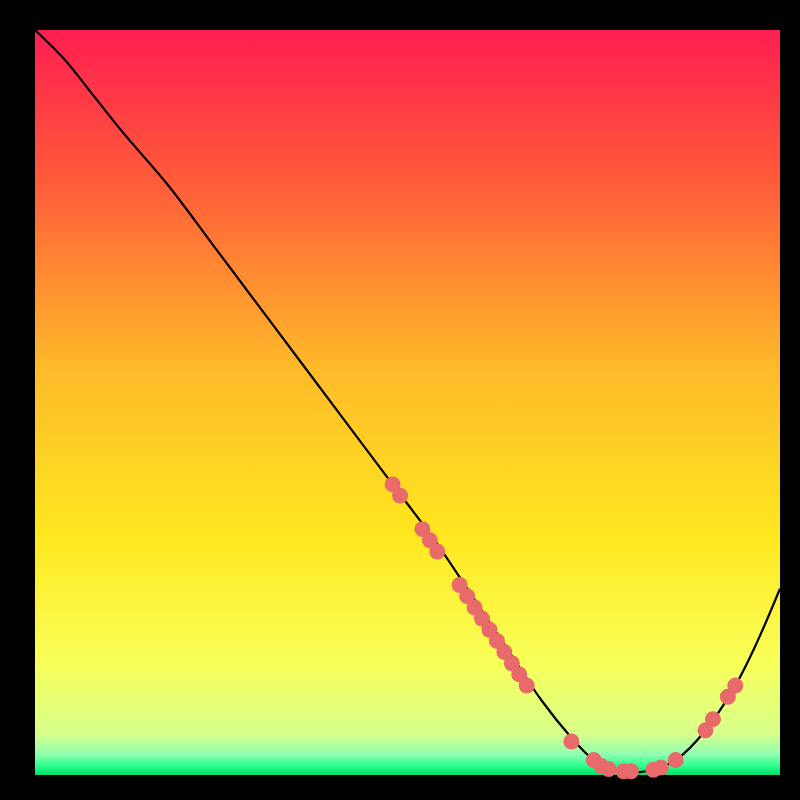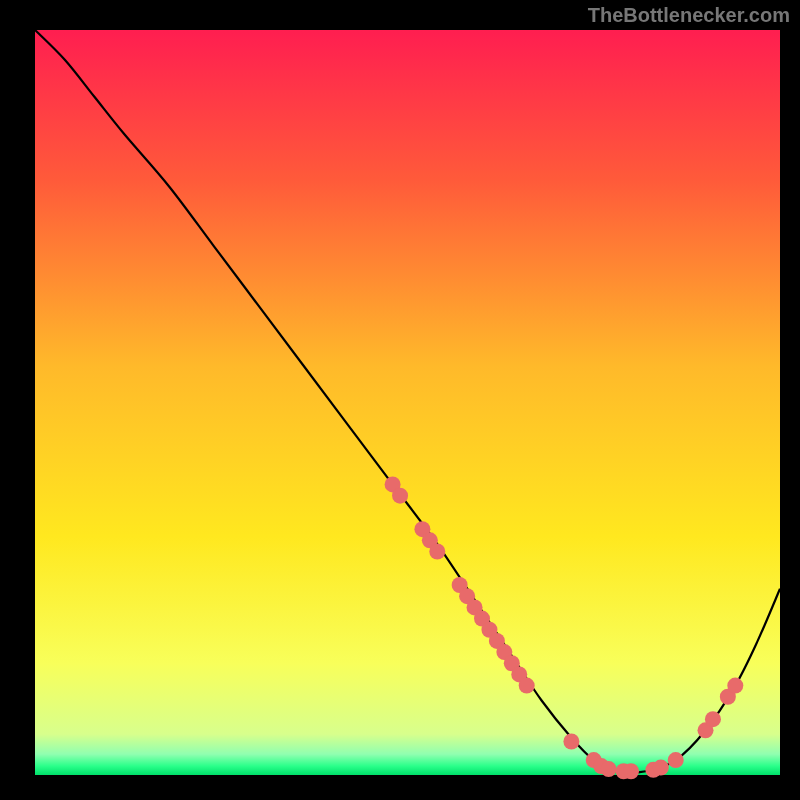--- a/index.html
+++ b/index.html
@@ -22,21 +22,20 @@
   svg.plot {
     position: absolute;
     left: 0;
     top: 0;
   }
 </style>
 </head>
 <body>
 
 <div class="chart-container">
-  <div class="attribution">TheBottlenecker.com</div>
   <svg class="plot" width="800" height="800">
     <defs>
       <linearGradient id="bg-grad" x1="0" y1="0" x2="0" y2="1">
           <stop offset="0%" stop-color="#ff1e50"></stop>
           <stop offset="20%" stop-color="#ff5a3a"></stop>
           <stop offset="45%" stop-color="#ffb92a"></stop>
           <stop offset="68%" stop-color="#ffe81f"></stop>
           <stop offset="85%" stop-color="#f8ff5a"></stop>
           <stop offset="94.5%" stop-color="#d8ff8c"></stop>
           <stop offset="97.2%" stop-color="#90ffb0"></stop>

